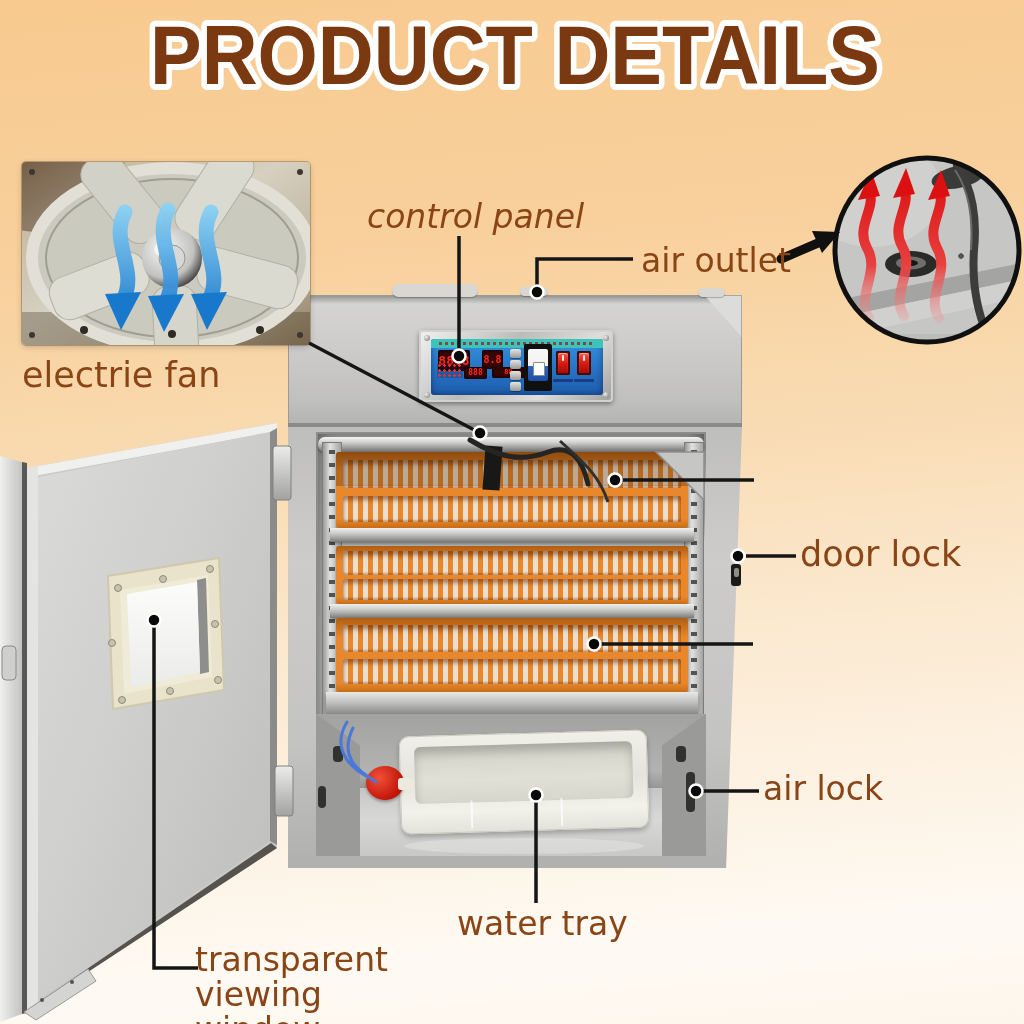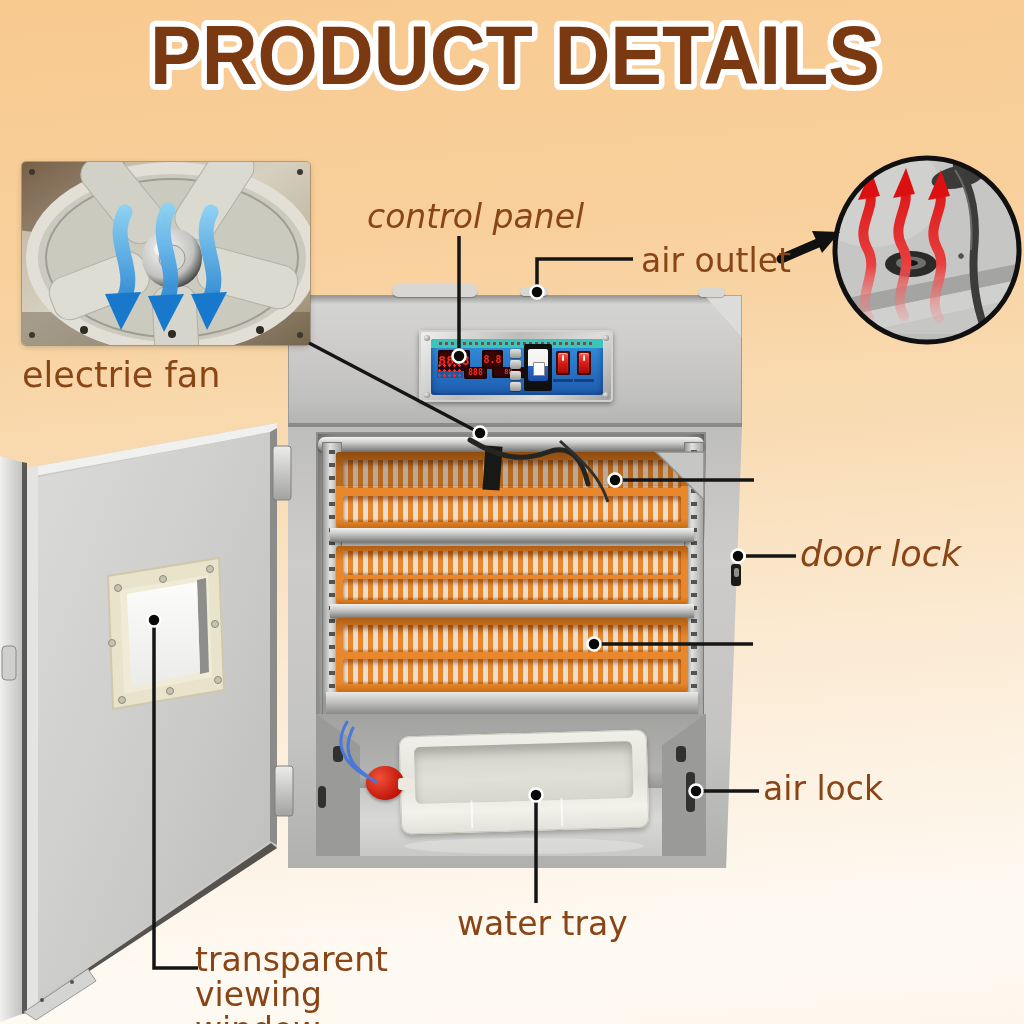--- a/index.html
+++ b/index.html
@@ -382,21 +382,21 @@
     </g>
     <g>
       <path d="M781,259 L818,243" stroke="#101010" stroke-width="9" stroke-linecap="round" fill="none"></path>
       <polygon points="840,232 822,253 812,231" fill="#101010"></polygon>
     </g>
   </svg>
 
   <div class="callout" style="left:367px;top:197px;font-style:italic;">control panel</div>
   <div class="callout" style="left:641px;top:241px;">air outlet</div>
   <div class="callout center" style="left:22px;top:355px;width:288px;font-size:35px;">electrie fan</div>
-  <div class="callout" style="left:800px;top:534px;font-size:35px;font-style:italic;">door lock</div>
+  <div class="callout" style="left:800px;top:534px;font-size:35px;">door lock</div>
   <div class="callout" style="left:763px;top:769px;">air lock</div>
   <div class="callout" style="left:457px;top:904px;">water tray</div>
   <div class="callout center" style="left:195px;top:942px;width:250px;white-space:normal;line-height:35px;">transparent viewing window</div>
 
   <svg class="layer" width="1024" height="110" viewBox="0 0 1024 110">
     <text x="515" y="84" text-anchor="middle" font-family="Liberation Sans, DejaVu Sans, sans-serif" font-size="84" font-weight="bold" textLength="730" lengthAdjust="spacingAndGlyphs" fill="#7a3910" stroke="#ffffff" stroke-width="12" paint-order="stroke" stroke-linejoin="round">PRODUCT DETAILS</text>
   </svg>
 
 </div>
 

